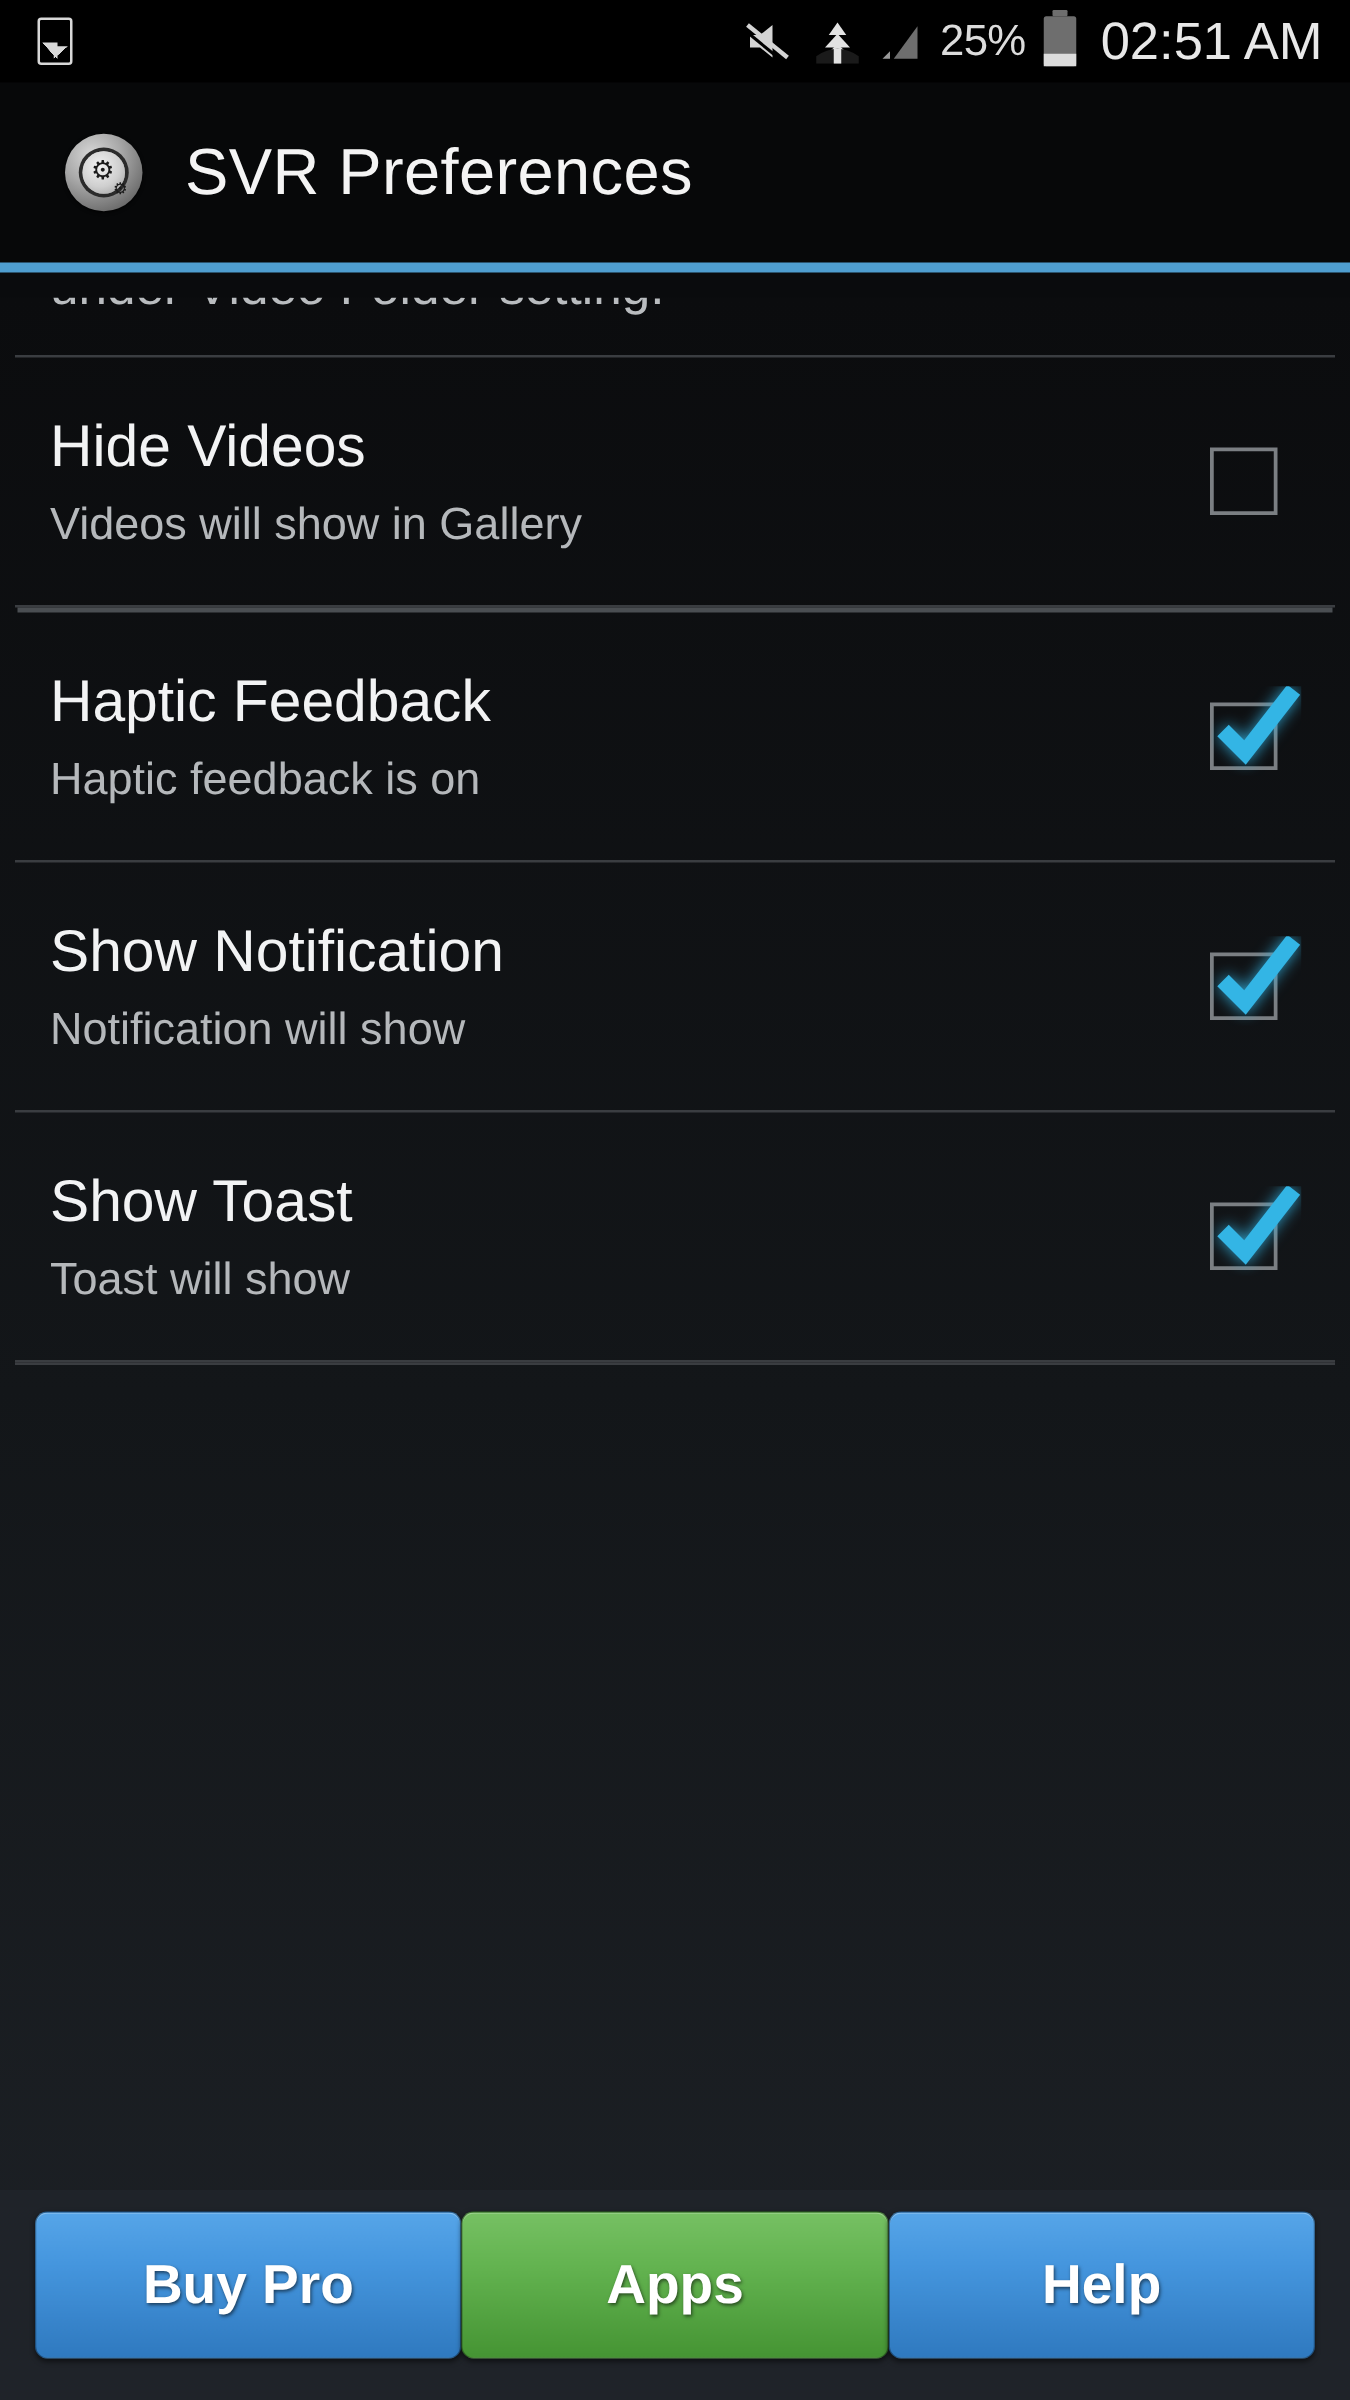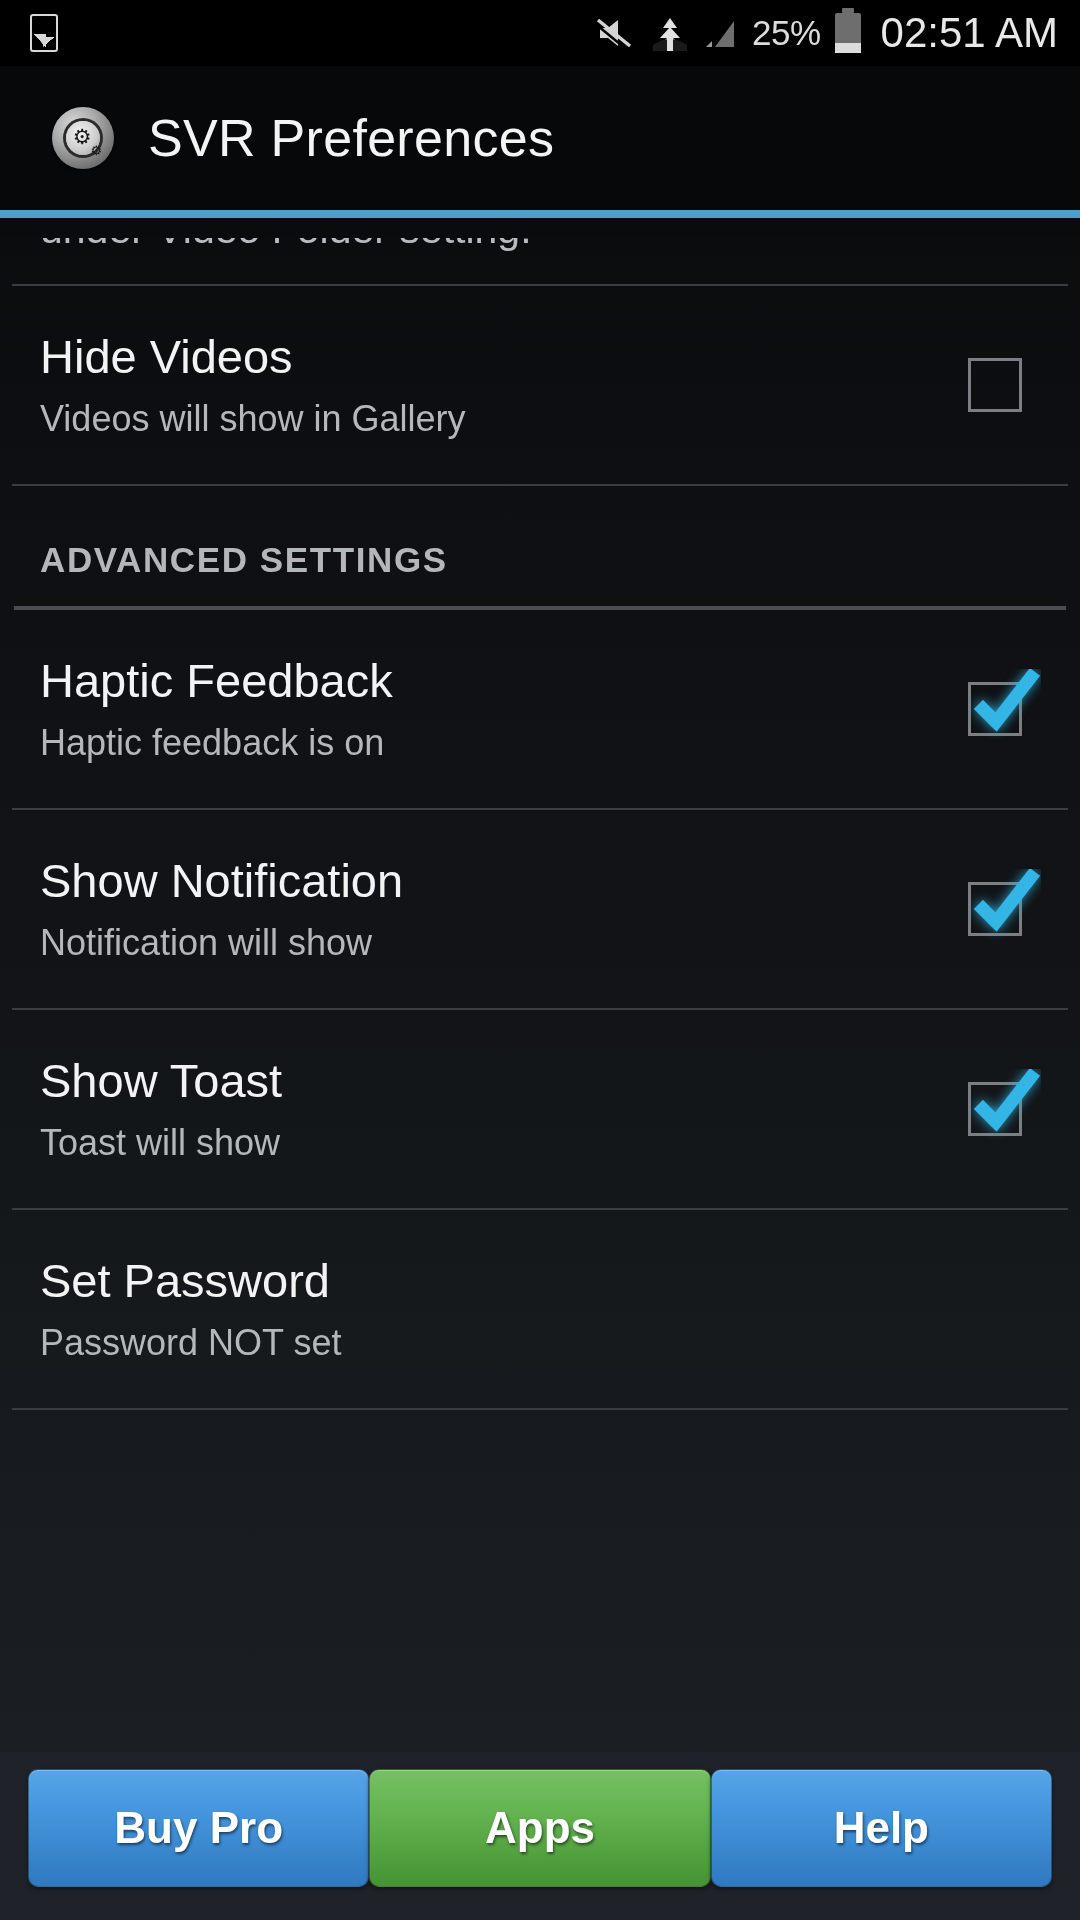--- a/index.html
+++ b/index.html
@@ -275,23 +275,20 @@
   <div class="row">
     <div class="row-text">
       <div class="row-title">Hide Videos</div>
       <div class="row-sub">Videos will show in Gallery</div>
     </div>
     <div class="cbox"></div>
   </div>
   <div class="divider"></div>
 
 
-  <div class="section-header">
-    <div class="label">ADVANCED SETTINGS</div>
-  </div>
   <div class="divider header-rule"></div>
 
   <div class="row">
     <div class="row-text">
       <div class="row-title">Haptic Feedback</div>
       <div class="row-sub">Haptic feedback is on</div>
     </div>
     <div class="cbox">
       <span class="tick">
         <svg width="72" height="72" viewBox="0 0 72 72">
@@ -325,26 +322,20 @@
     <div class="cbox">
       <span class="tick">
         <svg width="72" height="72" viewBox="0 0 72 72">
           <path d="M14 40 L27 53 L62 8" stroke="#33b5e5" stroke-width="13" fill="none" stroke-linecap="square" stroke-linejoin="miter" style="filter:drop-shadow(0 0 6px rgba(51,181,229,.85))"></path>
         </svg>
       </span>
     </div>
   </div>
   <div class="divider"></div>
 
-  <div class="row">
-    <div class="row-text">
-      <div class="row-title">Set Password</div>
-      <div class="row-sub">Password NOT set</div>
-    </div>
-  </div>
   <div class="divider"></div>
 
 
 </div>
 
 <div class="btnbar">
   <div class="btn blue">Buy Pro</div>
   <div class="btn green">Apps</div>
   <div class="btn blue">Help</div>
 </div>

